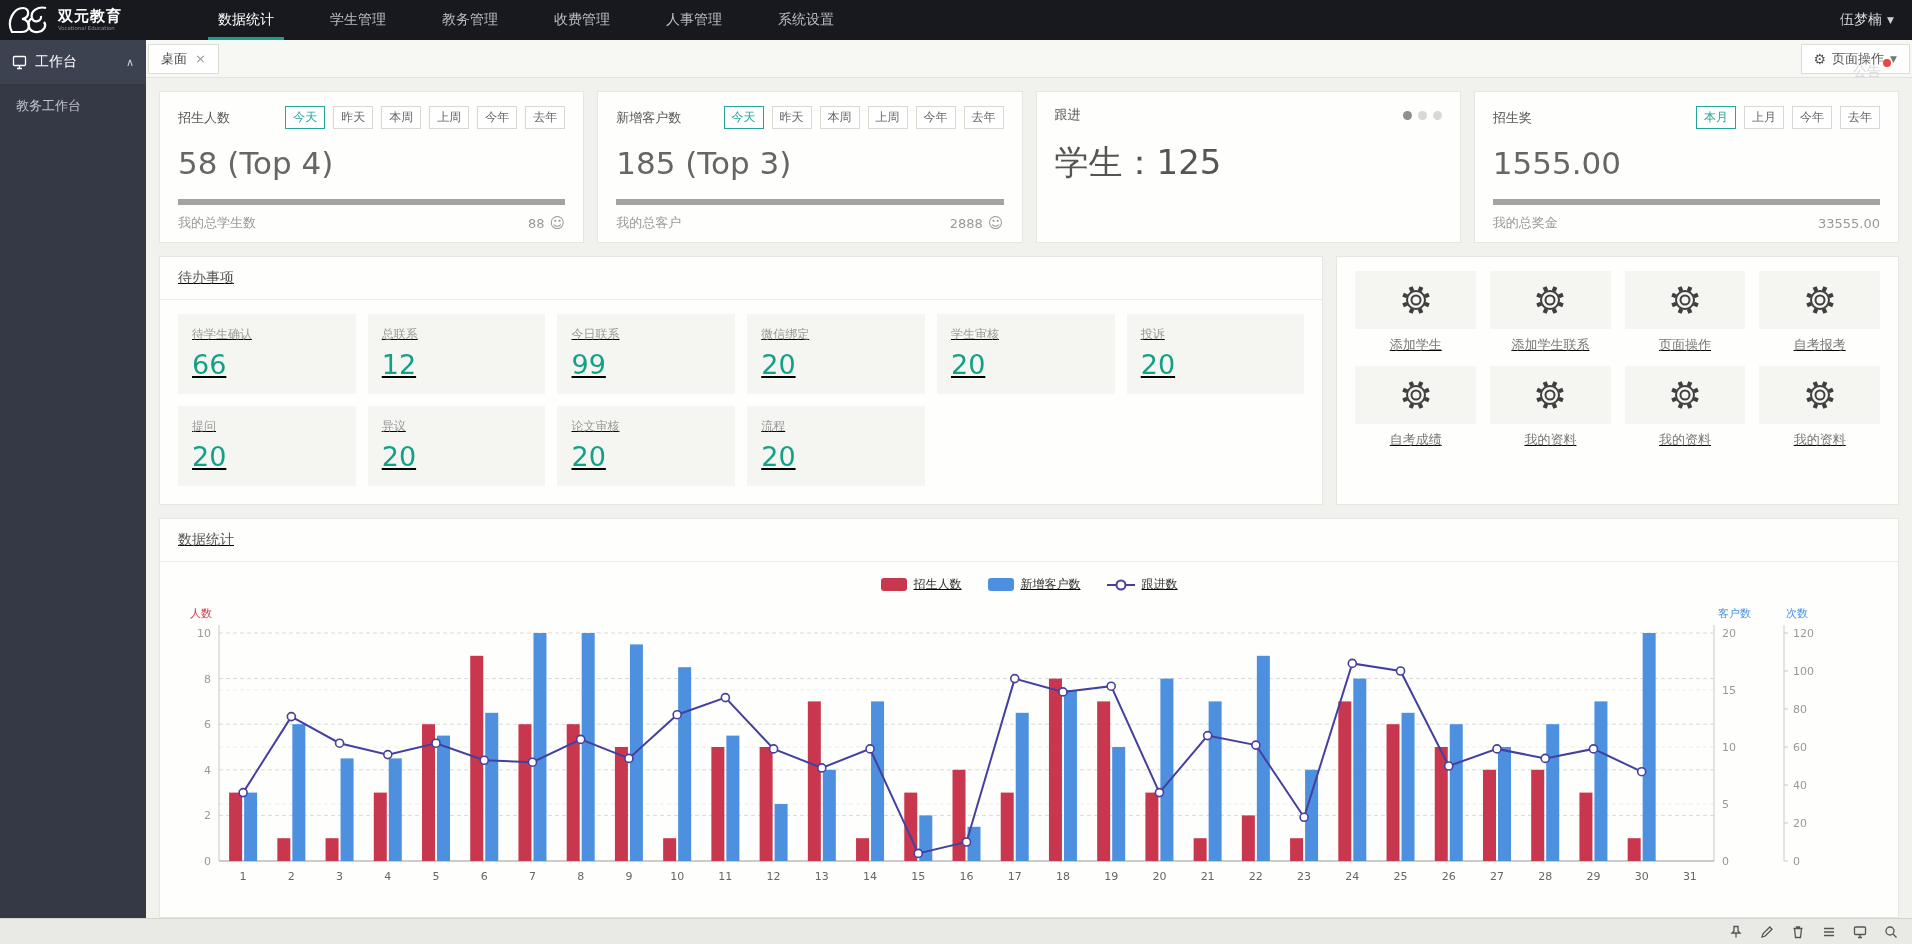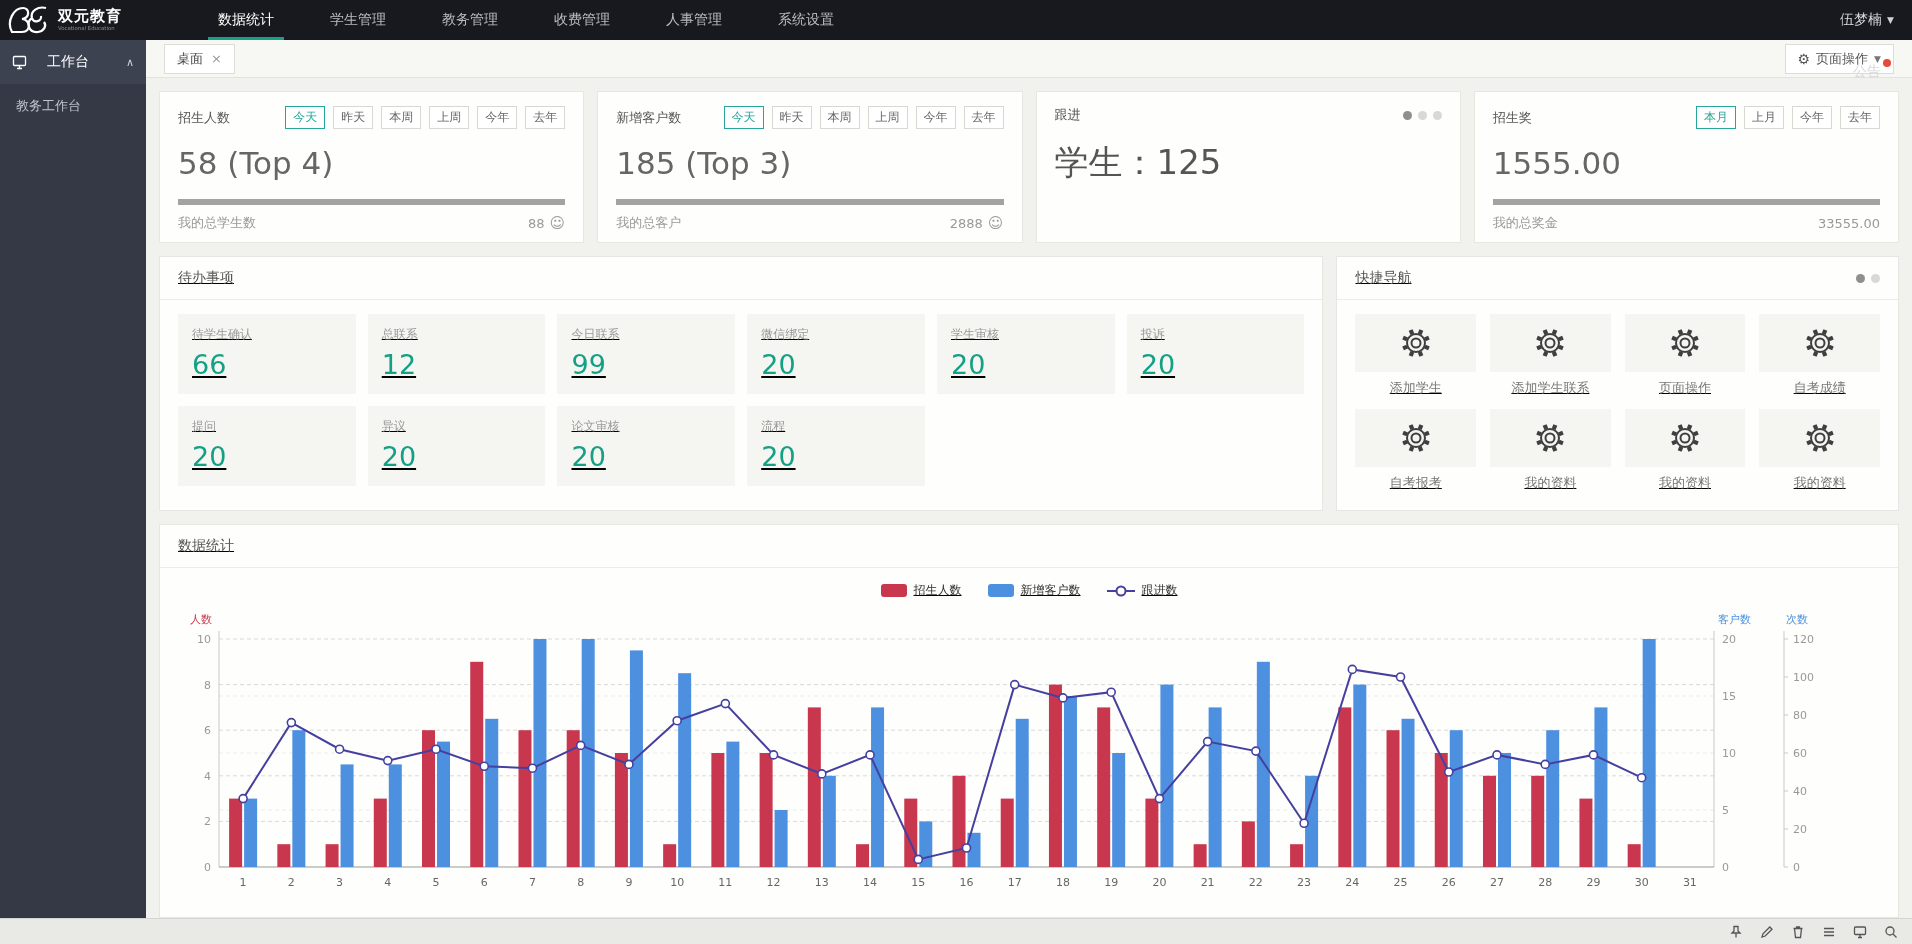--- a/index.html
+++ b/index.html
@@ -18,27 +18,27 @@
   .nav-item.active::after { content:""; position:absolute; left:18px; right:18px; bottom:0; height:3px; background:#16a085; }
   .nav-right { margin-left:auto; display:flex; align-items:center; gap:34px; padding-right:18px; font-size:14px;flex-direction:column; }
   .nav-user { display:flex; align-items:center; gap:5px; cursor:pointer; color:#d6d8dc; }
   .caret-down { font-size:9px; color:#cfd2d6; }
   .nav-notice { position:relative; cursor:pointer; color:#d6d8dc; }
   .notice-dot { position:absolute; top:-4px; right:-10px; width:8px; height:8px; border-radius:50%; background:#e64a3c; }
 
   
   .main-row { display:flex; height:878px; }
   .sidebar { width:146px; background:#343945; color:#c0c3cc; flex-shrink:0; }
-  .side-head { height:44px; background:#3d4250; display:flex; align-items:center; gap:20px; padding:0 12px; color:#fff; font-size:14px; cursor:pointer; }
+  .side-head { height:44px; background:#3d4250; display:flex; align-items:center; gap:8px; padding:0 12px; color:#fff; font-size:14px; cursor:pointer; }
   .side-head .grow { flex:1; }
   .side-collapse { font-size:11px; color:#cfd2d8; }
   .side-item { height:44px; display:flex; align-items:center; padding:0 16px; font-size:13px; cursor:pointer; }
 
   .content-col { flex:1; display:flex; flex-direction:column; min-width:0; }
-  .tabbar { height:38px; background:#f7f7f4; border-bottom:1px solid #e2e2de; display:flex; align-items:center; padding:0 18px; gap:8px; }
+  .tabbar { height:38px; background:#f7f7f4; border-bottom:1px solid #e2e2de; display:flex; align-items:center; padding:0 2px; gap:8px; }
   .tab { background:#fff; border:1px solid #ddddd8; height:30px; display:flex; align-items:center; gap:8px; padding:0 12px; font-size:13px; color:#444; cursor:pointer; }
   .tab-close { color:#999; font-size:13px; cursor:pointer; }
   .page-actions { margin-left:auto; background:#fff; border:1px solid #ddddd8; height:30px; display:flex; align-items:center; gap:6px; padding:0 12px; font-size:13px; color:#555; cursor:pointer; }
   .gear-glyph { font-size:14px; color:#555; }
 
   .scroll-area { flex:1; padding:13px 13px 0 13px; display:flex; flex-direction:column; gap:13px; overflow:hidden; }
 
   
   .cards-row { display:grid; grid-template-columns:repeat(4,1fr); gap:13px; }
   .card { background:#fefefc; border:1px solid #e7e7e2; padding:14px 18px 10px 18px; height:152px; display:flex; flex-direction:column; }
@@ -276,27 +276,20 @@
                 </div>
                 <div class="todo-item">
                   <div class="todo-label">流程</div>
                   <div class="todo-value">20</div>
                 </div>
               </div>
           </div>
         </div>
 
         <div class="panel">
-          <div class="panel-head">
-            <span>快捷导航</span>
-            <span class="dots">
-                <span class="dot active"></span>
-                <span class="dot"></span>
-              </span>
-          </div>
           <div class="panel-body">
             <div class="qn-grid" id="quicknav-grid">
                 <div class="qn-item">
                   <div class="qn-box">
                     <svg width="40" height="40" viewBox="0 0 40 40">
                       <g stroke="#3f3f3f" fill="none" stroke-width="2">
                         <circle cx="20" cy="20" r="9"></circle>
                         <circle cx="20" cy="20" r="4.5"></circle>
                         <line x1="28.776855558857225" y1="23.635492607468354" x2="32.93431345515801" y2="25.357568053111258" stroke-width="4.2"></line>
                         <line x1="23.635492607468354" y1="28.776855558857225" x2="25.357568053111258" y2="32.93431345515801" stroke-width="4.2"></line>
@@ -359,40 +352,40 @@
                         <line x1="23.635492607468354" y1="28.776855558857225" x2="25.357568053111258" y2="32.93431345515801" stroke-width="4.2"></line>
                         <line x1="16.36450739253165" y1="28.776855558857225" x2="14.642431946888744" y2="32.93431345515801" stroke-width="4.2"></line>
                         <line x1="11.223144441142775" y1="23.635492607468354" x2="7.065686544841986" y2="25.357568053111258" stroke-width="4.2"></line>
                         <line x1="11.223144441142775" y1="16.36450739253165" x2="7.065686544841984" y2="14.642431946888745" stroke-width="4.2"></line>
                         <line x1="16.364507392531642" y1="11.223144441142779" x2="14.642431946888735" y2="7.065686544841988" stroke-width="4.2"></line>
                         <line x1="23.635492607468354" y1="11.223144441142777" x2="25.357568053111258" y2="7.065686544841988" stroke-width="4.2"></line>
                         <line x1="28.77685555885722" y1="16.364507392531642" x2="32.93431345515801" y2="14.642431946888735" stroke-width="4.2"></line>
                       </g>
                     </svg>
                   </div>
+                  <div class="qn-label">自考报考</div>
+                </div>
+                <div class="qn-item">
+                  <div class="qn-box">
+                    <svg width="40" height="40" viewBox="0 0 40 40">
+                      <g stroke="#3f3f3f" fill="none" stroke-width="2">
+                        <circle cx="20" cy="20" r="9"></circle>
+                        <circle cx="20" cy="20" r="4.5"></circle>
+                        <line x1="28.776855558857225" y1="23.635492607468354" x2="32.93431345515801" y2="25.357568053111258" stroke-width="4.2"></line>
+                        <line x1="23.635492607468354" y1="28.776855558857225" x2="25.357568053111258" y2="32.93431345515801" stroke-width="4.2"></line>
+                        <line x1="16.36450739253165" y1="28.776855558857225" x2="14.642431946888744" y2="32.93431345515801" stroke-width="4.2"></line>
+                        <line x1="11.223144441142775" y1="23.635492607468354" x2="7.065686544841986" y2="25.357568053111258" stroke-width="4.2"></line>
+                        <line x1="11.223144441142775" y1="16.36450739253165" x2="7.065686544841984" y2="14.642431946888745" stroke-width="4.2"></line>
+                        <line x1="16.364507392531642" y1="11.223144441142779" x2="14.642431946888735" y2="7.065686544841988" stroke-width="4.2"></line>
+                        <line x1="23.635492607468354" y1="11.223144441142777" x2="25.357568053111258" y2="7.065686544841988" stroke-width="4.2"></line>
+                        <line x1="28.77685555885722" y1="16.364507392531642" x2="32.93431345515801" y2="14.642431946888735" stroke-width="4.2"></line>
+                      </g>
+                    </svg>
+                  </div>
                   <div class="qn-label">自考成绩</div>
-                </div>
-                <div class="qn-item">
-                  <div class="qn-box">
-                    <svg width="40" height="40" viewBox="0 0 40 40">
-                      <g stroke="#3f3f3f" fill="none" stroke-width="2">
-                        <circle cx="20" cy="20" r="9"></circle>
-                        <circle cx="20" cy="20" r="4.5"></circle>
-                        <line x1="28.776855558857225" y1="23.635492607468354" x2="32.93431345515801" y2="25.357568053111258" stroke-width="4.2"></line>
-                        <line x1="23.635492607468354" y1="28.776855558857225" x2="25.357568053111258" y2="32.93431345515801" stroke-width="4.2"></line>
-                        <line x1="16.36450739253165" y1="28.776855558857225" x2="14.642431946888744" y2="32.93431345515801" stroke-width="4.2"></line>
-                        <line x1="11.223144441142775" y1="23.635492607468354" x2="7.065686544841986" y2="25.357568053111258" stroke-width="4.2"></line>
-                        <line x1="11.223144441142775" y1="16.36450739253165" x2="7.065686544841984" y2="14.642431946888745" stroke-width="4.2"></line>
-                        <line x1="16.364507392531642" y1="11.223144441142779" x2="14.642431946888735" y2="7.065686544841988" stroke-width="4.2"></line>
-                        <line x1="23.635492607468354" y1="11.223144441142777" x2="25.357568053111258" y2="7.065686544841988" stroke-width="4.2"></line>
-                        <line x1="28.77685555885722" y1="16.364507392531642" x2="32.93431345515801" y2="14.642431946888735" stroke-width="4.2"></line>
-                      </g>
-                    </svg>
-                  </div>
-                  <div class="qn-label">自考报考</div>
                 </div>
                 <div class="qn-item">
                   <div class="qn-box">
                     <svg width="40" height="40" viewBox="0 0 40 40">
                       <g stroke="#3f3f3f" fill="none" stroke-width="2">
                         <circle cx="20" cy="20" r="9"></circle>
                         <circle cx="20" cy="20" r="4.5"></circle>
                         <line x1="28.776855558857225" y1="23.635492607468354" x2="32.93431345515801" y2="25.357568053111258" stroke-width="4.2"></line>
                         <line x1="23.635492607468354" y1="28.776855558857225" x2="25.357568053111258" y2="32.93431345515801" stroke-width="4.2"></line>
                         <line x1="16.36450739253165" y1="28.776855558857225" x2="14.642431946888744" y2="32.93431345515801" stroke-width="4.2"></line>

